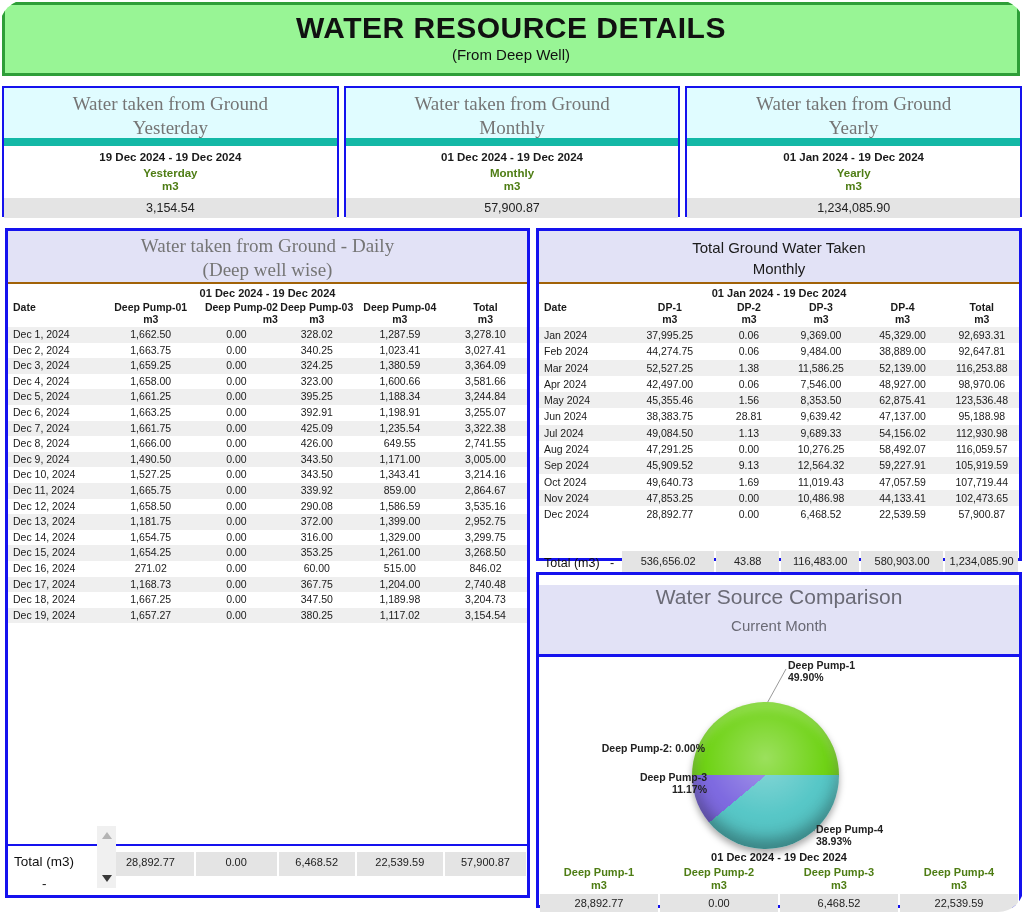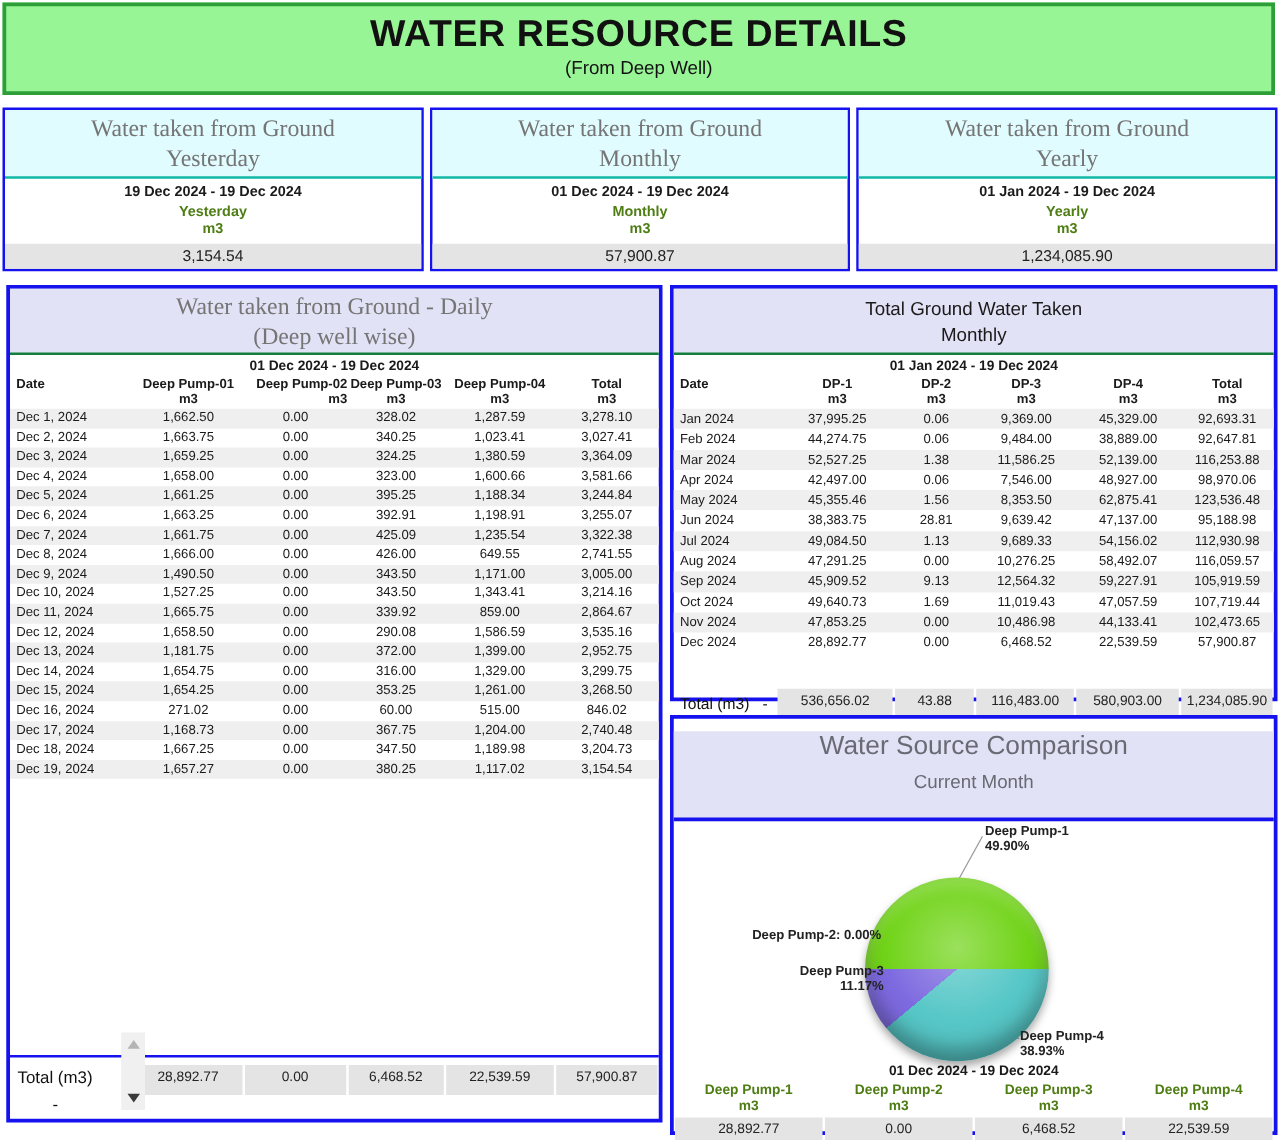--- a/index.html
+++ b/index.html
@@ -1,36 +1,36 @@
 <!DOCTYPE html>
 <html><head>
 <meta charset="utf-8">
 <style>
   * { margin:0; padding:0; box-sizing:border-box; }
   body { background:#ffffff; font-family:"Liberation Sans", sans-serif; color:#1a1a1a; }
-  .page { position:relative; width:1024px; height:912px; background:#fff; overflow:hidden; }
+  .page { position:relative; width:1024px; height:912px; background:#fff; overflow:hidden;border-radius:26px; }
 
   
   .banner { position:absolute; left:2px; top:2px; width:1018px; height:74px;
     background:#98f595; border:3px solid #2e9e38; text-align:center; }
   .banner-title { font-size:30px; font-weight:600; color:#111; margin-top:6px; letter-spacing:.5px; }
   .banner-subtitle { font-size:15px; color:#111; margin-top:1px; }
 
   
   .cards { position:absolute; left:2px; top:86px; width:1020px; height:131px; display:flex; gap:5px; }
   .card { flex:1; border:2px solid #1512ee; background:#fff; display:flex; flex-direction:column; }
-  .card-head { background:#e0fcff; border-bottom:2px solid #14b8a6; height:58px; text-align:center;
+  .card-head { background:#e0fcff; border-bottom:8px solid #14b8a6; height:58px; text-align:center;
     font-family:"Liberation Serif", serif; font-size:19px; color:#757575; padding-top:4px; line-height:24px; }
   .card-range { text-align:center; font-size:11.5px; font-weight:700; margin-top:5px; }
   .card-label { text-align:center; font-size:11.5px; font-weight:700; color:#4e7d14; margin-top:4px; line-height:13px; }
   .card-value { background:#e4e4e4; margin-top:5px; height:20px; line-height:20px; text-align:center; font-size:12.5px; color:#222; }
 
   
   .panel { position:absolute; border:3px solid #1512ee; background:#fff; }
-  .panel-title { background:#e2e2f6; border-bottom:2px solid #15803d; text-align:center; }
+  .panel-title { background:#e2e2f6; border-bottom:2px solid #a16207; text-align:center; }
   .daily  { left:5px;   top:228px; width:525px; height:670px; }
   .monthly{ left:536px; top:228px; width:486px; height:333px; }
   .pie-panel{ left:536px; top:572px; width:486px; height:336px; }
 
   .daily .panel-title { height:53px; font-family:"Liberation Serif", serif; font-size:19px; color:#757575; padding-top:3px; line-height:24px; }
   .monthly .panel-title { height:53px; font-size:15px; color:#1a1a1a; padding-top:6px; line-height:21px; }
 
   .t-range { text-align:center; font-size:11px; font-weight:600; margin-top:3px; }
 
   .trow { display:flex; width:100%; }

